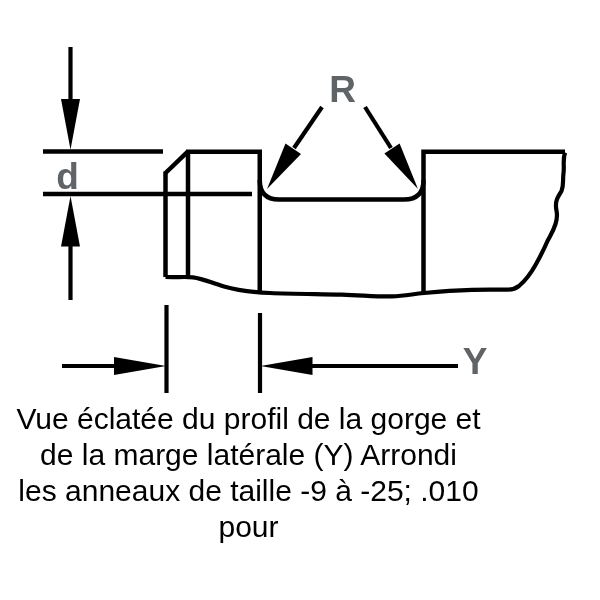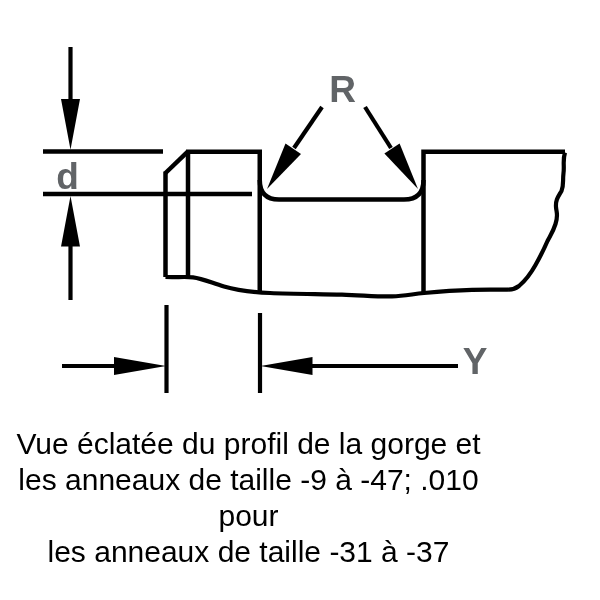--- a/index.html
+++ b/index.html
@@ -7,21 +7,21 @@
     width:600px;height:600px;background:#ffffff;position:relative;
     font-family:"Liberation Sans","DejaVu Sans",sans-serif;
     overflow:hidden;
   }
   #diagram{position:absolute;top:0;left:0;}
   .lbl{
     font-family:"Liberation Sans","DejaVu Sans",sans-serif;
     font-weight:bold;font-size:37px;text-anchor:middle;
   }
   .caption{
-    position:absolute;top:426px;left:0;width:497px;
+    position:absolute;top:401px;left:0;width:497px;
     text-align:center;font-size:30px;line-height:36px;color:#000;
   }
 </style>
 </head>
 <body>
 
 <svg id="diagram" width="600" height="410" viewBox="0 0 600 410" xmlns="http://www.w3.org/2000/svg">
 
   <g fill="none" stroke-width="4.5" stroke="#000000">
 
@@ -73,15 +73,15 @@
     <polygon points="260.5,366 312.5,357 312.5,375"></polygon>
   </g>
 
   <text class="lbl" x="67.5" y="188.5" fill="#616467">d</text>
   <text class="lbl" x="342.5" y="101.5" fill="#616467">R</text>
   <text class="lbl" x="475" y="373.5" fill="#616467">Y</text>
 </svg>
 
 <div class="caption">
   <div>Vue éclatée du profil de la gorge et</div>
-  <div>les anneaux de taille -9 à -47; .010 pour</div>
-  <div>les anneaux de taille -31 à -37</div>
+  <div>de la marge latérale (Y) Arrondi</div>
+  <div>les anneaux de taille -9 à -25; .010 pour</div>
 </div>
 
 </body></html>

